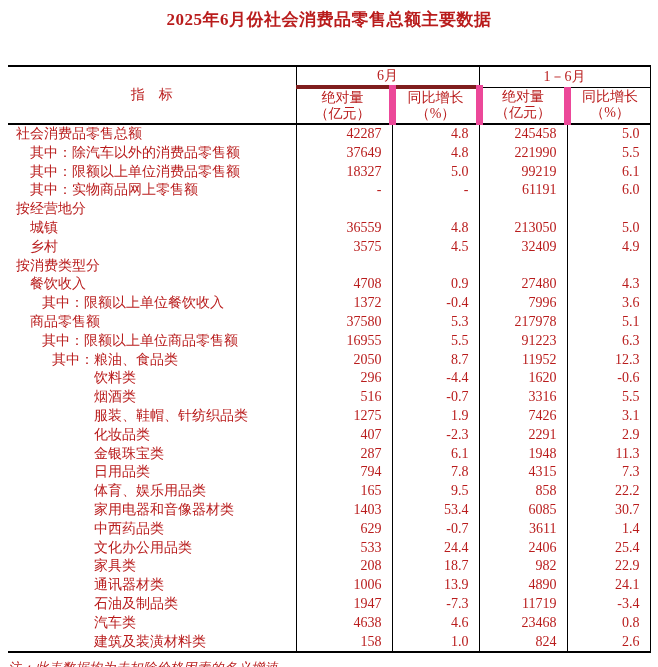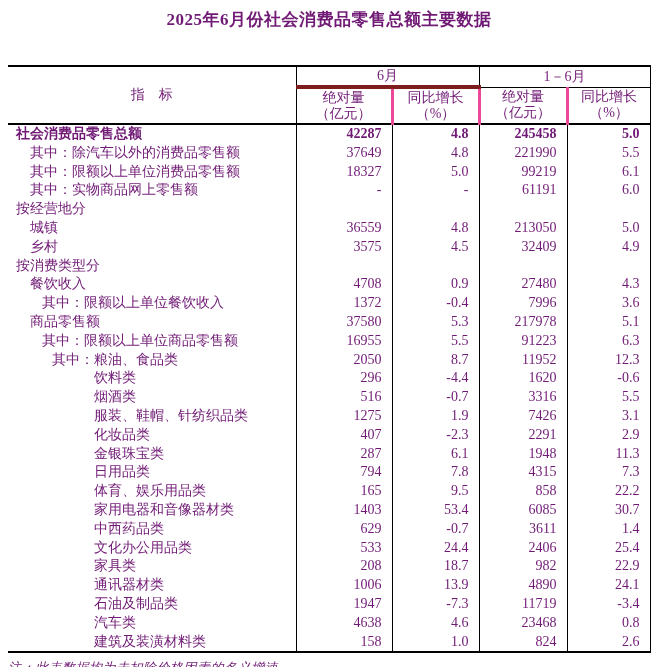--- a/index.html
+++ b/index.html
@@ -1,17 +1,17 @@
 <!DOCTYPE html>
 <html><head>
 <meta charset="utf-8">
 <style>
   html,body{margin:0;padding:0;background:#fff;}
   .page{
-    width:658px;height:667px;background:#ffffff;color:#701a75;
+    width:658px;height:667px;background:#ffffff;color:#b91c1c;
     font-family:"Liberation Serif","DejaVu Serif",serif;
     position:relative;overflow:hidden;
   }
   .title{
     padding-top:8px;text-align:center;
     font-size:17px;font-weight:bold;letter-spacing:0.5px;
   }
   table.main{
     border-collapse:collapse;table-layout:fixed;
     margin:34px 0 0 8px;width:642px;
@@ -24,26 +24,26 @@
   col.c-ind{width:288px;}
   col.c-m-abs{width:96px;}
   col.c-m-yoy{width:87px;}
   col.c-c-abs{width:88px;}
   col.c-c-yoy{width:83px;}
   th.ind-head{border-right:1px solid #000;border-bottom:2px solid #000;text-align:center;}
   tr.grp th{height:18px;text-align:center;}
   th.grp-june{border-right:1px solid #000;border-bottom:4px solid #7f1d1d;}
   th.grp-cum{border-bottom:1px solid #000;}
   tr.sub th{height:34px;text-align:center;border-bottom:2px solid #000;line-height:16px;}
-  tr.sub th.bdr{border-right:3px solid #ec4899;}
+  tr.sub th.bdr{border-right:7px solid #ec4899;}
   tbody td{height:18.8px;line-height:18.8px;white-space:nowrap;overflow:hidden;}
   tbody td.ind{text-align:left;}
   tbody td.num{text-align:right;padding-right:10px;border-right:0;}
   tbody td.vline{border-right:1px solid #000;}
-  tr.bold-row td{font-weight:bold;}
+  tr.bold-row td{font-weight:normal;}
   .footnote{
     margin:6px 0 0 8px;font-size:13px;font-style:italic;letter-spacing:0.5px;
   }
 </style>
 </head>
 <body>
 
 <div class="page">
 
   <div class="title">2025年6月份社会消费品零售总额主要数据</div>

